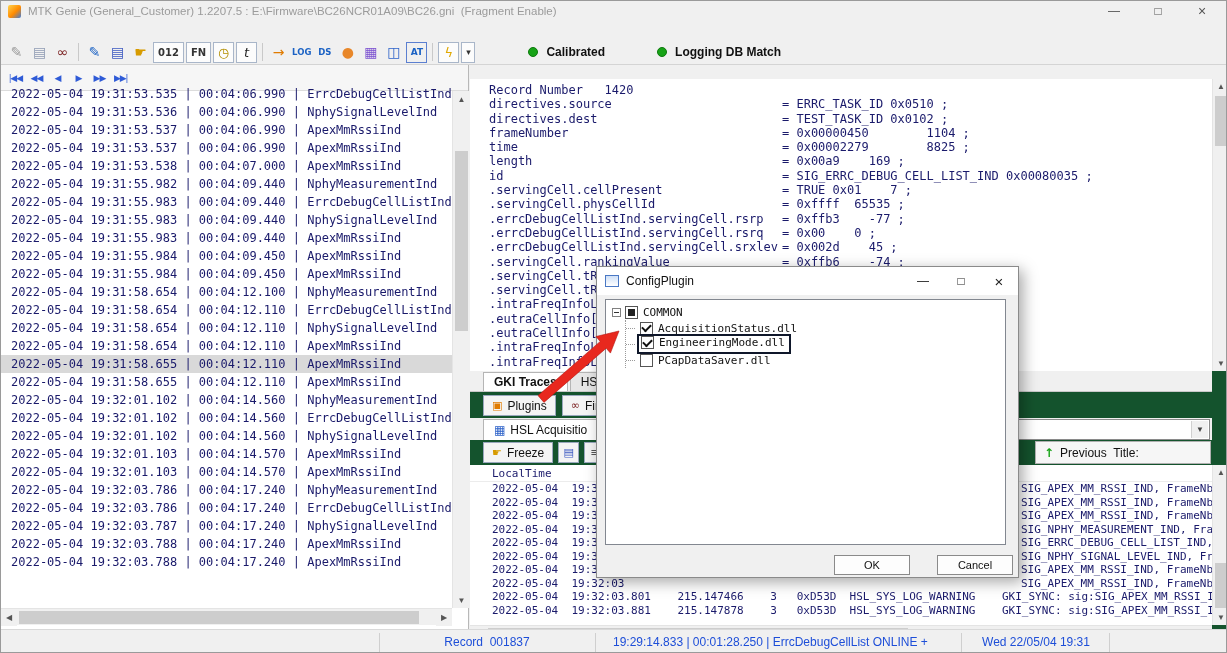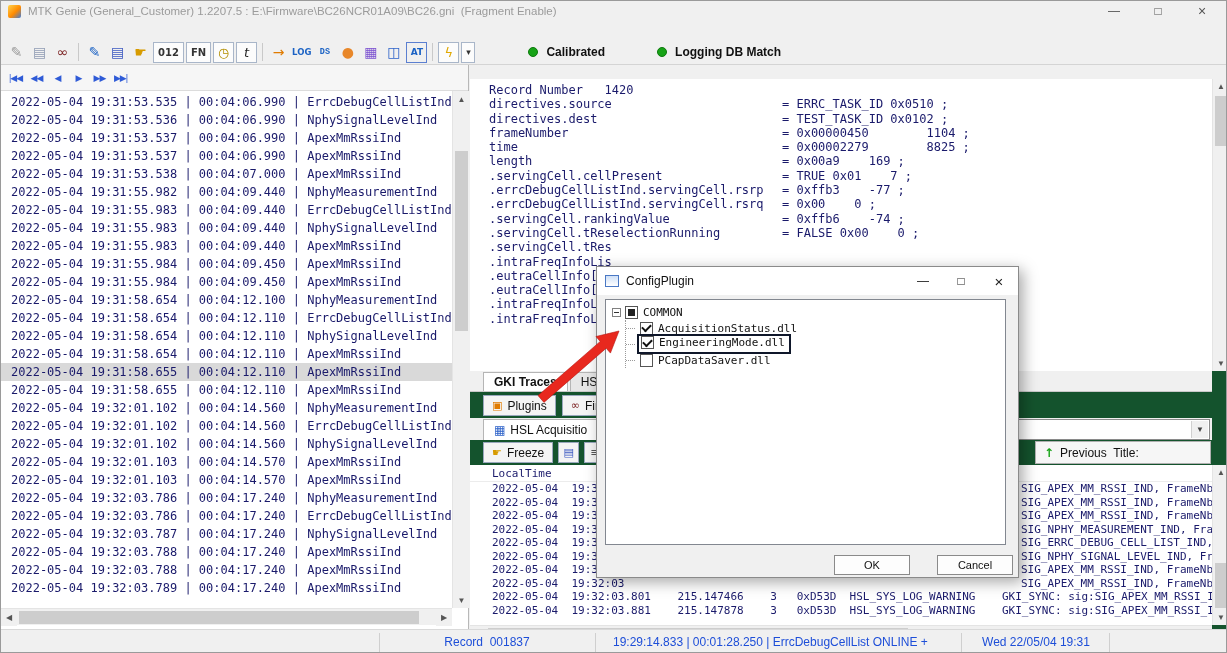--- a/index.html
+++ b/index.html
@@ -34,21 +34,21 @@
   .tb-ind{display:flex;align-items:center;margin-left:52px}
   .dot{width:10px;height:10px;border-radius:50%;background:#17a317;border:1px solid #0d7a0d;margin-right:8px}
   .ind-label{font-weight:bold;font-size:12px;color:#111;font-family:"Liberation Sans",sans-serif}
 
   
   #left{position:absolute;left:0;top:64px;width:468px;height:564px;background:#fff;border-right:1px solid #b8b8b8}
   .lnav{position:absolute;left:0;top:0;width:100%;height:26px;background:#f6f6f6;border-bottom:1px solid #dcdcdc;
         display:flex;align-items:center;padding-left:5px}
   .lnav-btn{min-width:19px;height:20px;display:flex;align-items:center;justify-content:center;color:#2f5bd7;
             font-size:9px;letter-spacing:-1px;margin-right:2px;white-space:pre}
-  #loglist{position:absolute;left:0;top:26px;width:451px;height:517px;overflow:hidden;padding-top:2px}
+  #loglist{position:absolute;left:0;top:18px;width:451px;height:517px;overflow:hidden;padding-top:2px}
   .log-row{height:18px;line-height:18px;padding-left:10px;font-family:"DejaVu Sans Mono",monospace;
            font-size:12px;color:#1a1a6b;white-space:pre}
   .log-row.sel{background:#d9d9d9}
 
   
   .sb{position:absolute;background:#f0f0f0}
   .sb-ar{position:absolute;display:flex;align-items:center;justify-content:center;font-size:8px;color:#555;background:#f0f0f0}
   .sb-th{position:absolute;background:#cdcdcd}
   #left-vsb{left:451px;top:26px;width:17px;height:517px;border-left:1px solid #e4e4e4}
   #left-hsb{left:0;top:543px;width:451px;height:17px;border-top:1px solid #e4e4e4}
@@ -154,21 +154,21 @@
       <div class="tb plain" style="color: rgb(27, 98, 196);">✎</div>
       <div class="tb plain" style="color: rgb(58, 87, 192);">▤</div>
       <div class="tb plain" style="color: rgb(215, 155, 0);">☛</div>
       <div class="tb text">012</div>
       <div class="tb text">FN</div>
       <div class="tb bordered" style="color: rgb(179, 143, 0);">◷</div>
       <div class="tb bordered" style="color: rgb(34, 34, 34); font-style: italic;">t</div>
       <div class="tb-sep"></div>
       <div class="tb plain" style="color: rgb(224, 123, 0);">→</div>
       <div class="tb tiny" style="color: rgb(27, 98, 196);">LOG</div>
-      <div class="tb tiny" style="color: rgb(27, 98, 196); font-family: Liberation Mono, monospace;">DS</div>
+      <div class="tb tiny" style="color: rgb(27, 98, 196);">DS</div>
       <div class="tb plain" style="color: rgb(232, 135, 42);">●</div>
       <div class="tb plain" style="color: rgb(122, 79, 208);">▦</div>
       <div class="tb plain" style="color: rgb(45, 98, 201);">◫</div>
       <div class="tb tiny-bordered" style="color: rgb(27, 98, 196);">AT</div>
       <div class="tb-sep"></div>
       <div class="tb bordered" style="color: rgb(224, 168, 0);">ϟ</div>
       <div class="tb bordered-sm" style="color: rgb(51, 51, 51);">▾</div>
       <div class="tb-ind">
         <span class="dot"></span>
         <span class="ind-label">Calibrated</span>
@@ -209,21 +209,20 @@
         <div class="log-row">2022-05-04 19:32:01.102 | 00:04:14.560 | NphyMeasurementInd</div>
         <div class="log-row">2022-05-04 19:32:01.102 | 00:04:14.560 | ErrcDebugCellListInd</div>
         <div class="log-row">2022-05-04 19:32:01.102 | 00:04:14.560 | NphySignalLevelInd</div>
         <div class="log-row">2022-05-04 19:32:01.103 | 00:04:14.570 | ApexMmRssiInd</div>
         <div class="log-row">2022-05-04 19:32:01.103 | 00:04:14.570 | ApexMmRssiInd</div>
         <div class="log-row">2022-05-04 19:32:03.786 | 00:04:17.240 | NphyMeasurementInd</div>
         <div class="log-row">2022-05-04 19:32:03.786 | 00:04:17.240 | ErrcDebugCellListInd</div>
         <div class="log-row">2022-05-04 19:32:03.787 | 00:04:17.240 | NphySignalLevelInd</div>
         <div class="log-row">2022-05-04 19:32:03.788 | 00:04:17.240 | ApexMmRssiInd</div>
         <div class="log-row">2022-05-04 19:32:03.788 | 00:04:17.240 | ApexMmRssiInd</div>
-        <div class="log-row">2022-05-04 19:32:03.789 | 00:04:17.240 | ApexMmRssiInd</div>
       </div>
 
     <div id="left-vsb" class="sb">
       <div class="sb-ar" style="left:0;top:0;width:17px;height:16px">▲</div>
       <div class="sb-th" style="left:2px;top:60px;width:13px;height:180px"></div>
       <div class="sb-ar" style="left:0;bottom:0;width:17px;height:16px">▼</div>
     </div>
     <div id="left-hsb" class="sb">
       <div class="sb-ar" style="left:0;top:0;width:16px;height:17px">◀</div>
       <div class="sb-th" style="left:18px;top:2px;width:400px;height:13px"></div>
@@ -251,30 +250,42 @@
         </div>
         <div class="dline">
           <span class="dn">time</span>
           <span class="dv">= 0x00002279        8825 ;</span>
         </div>
         <div class="dline">
           <span class="dn">length</span>
           <span class="dv">= 0x00a9    169 ;</span>
         </div>
         <div class="dline">
+          <span class="dn">id</span>
+          <span class="dv">= SIG_ERRC_DEBUG_CELL_LIST_IND 0x00080035 ;</span>
+        </div>
+        <div class="dline">
           <span class="dn">.servingCell.cellPresent</span>
           <span class="dv">= TRUE 0x01    7 ;</span>
         </div>
         <div class="dline">
+          <span class="dn">.servingCell.physCellId</span>
+          <span class="dv">= 0xffff  65535 ;</span>
+        </div>
+        <div class="dline">
           <span class="dn">.errcDebugCellListInd.servingCell.rsrp</span>
           <span class="dv">= 0xffb3    -77 ;</span>
         </div>
         <div class="dline">
           <span class="dn">.errcDebugCellListInd.servingCell.rsrq</span>
           <span class="dv">= 0x00    0 ;</span>
+        </div>
+        <div class="dline">
+          <span class="dn">.errcDebugCellListInd.servingCell.srxlev</span>
+          <span class="dv">= 0x002d    45 ;</span>
         </div>
         <div class="dline">
           <span class="dn">.servingCell.rankingValue</span>
           <span class="dv">= 0xffb6    -74 ;</span>
         </div>
         <div class="dline">
           <span class="dn">.servingCell.tReselectionRunning</span>
           <span class="dv">= FALSE 0x00    0 ;</span>
         </div>
         <div class="dline">

